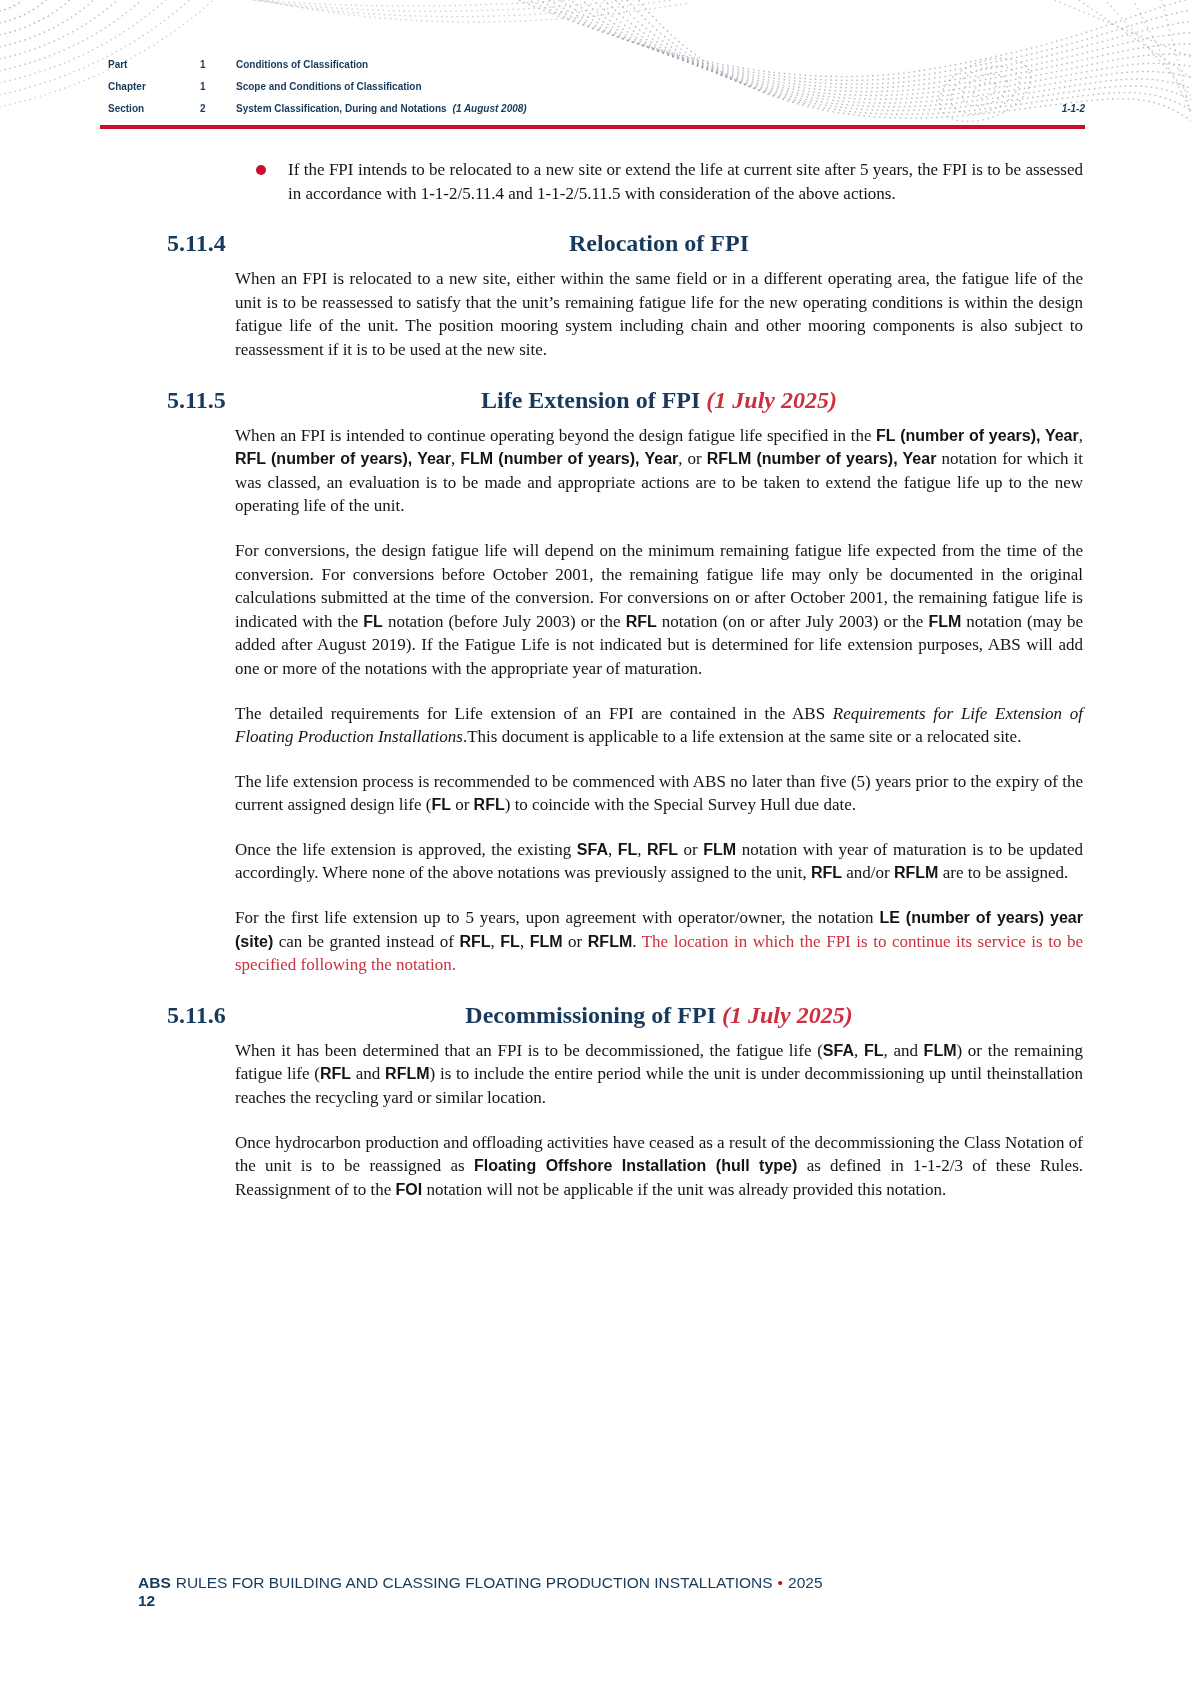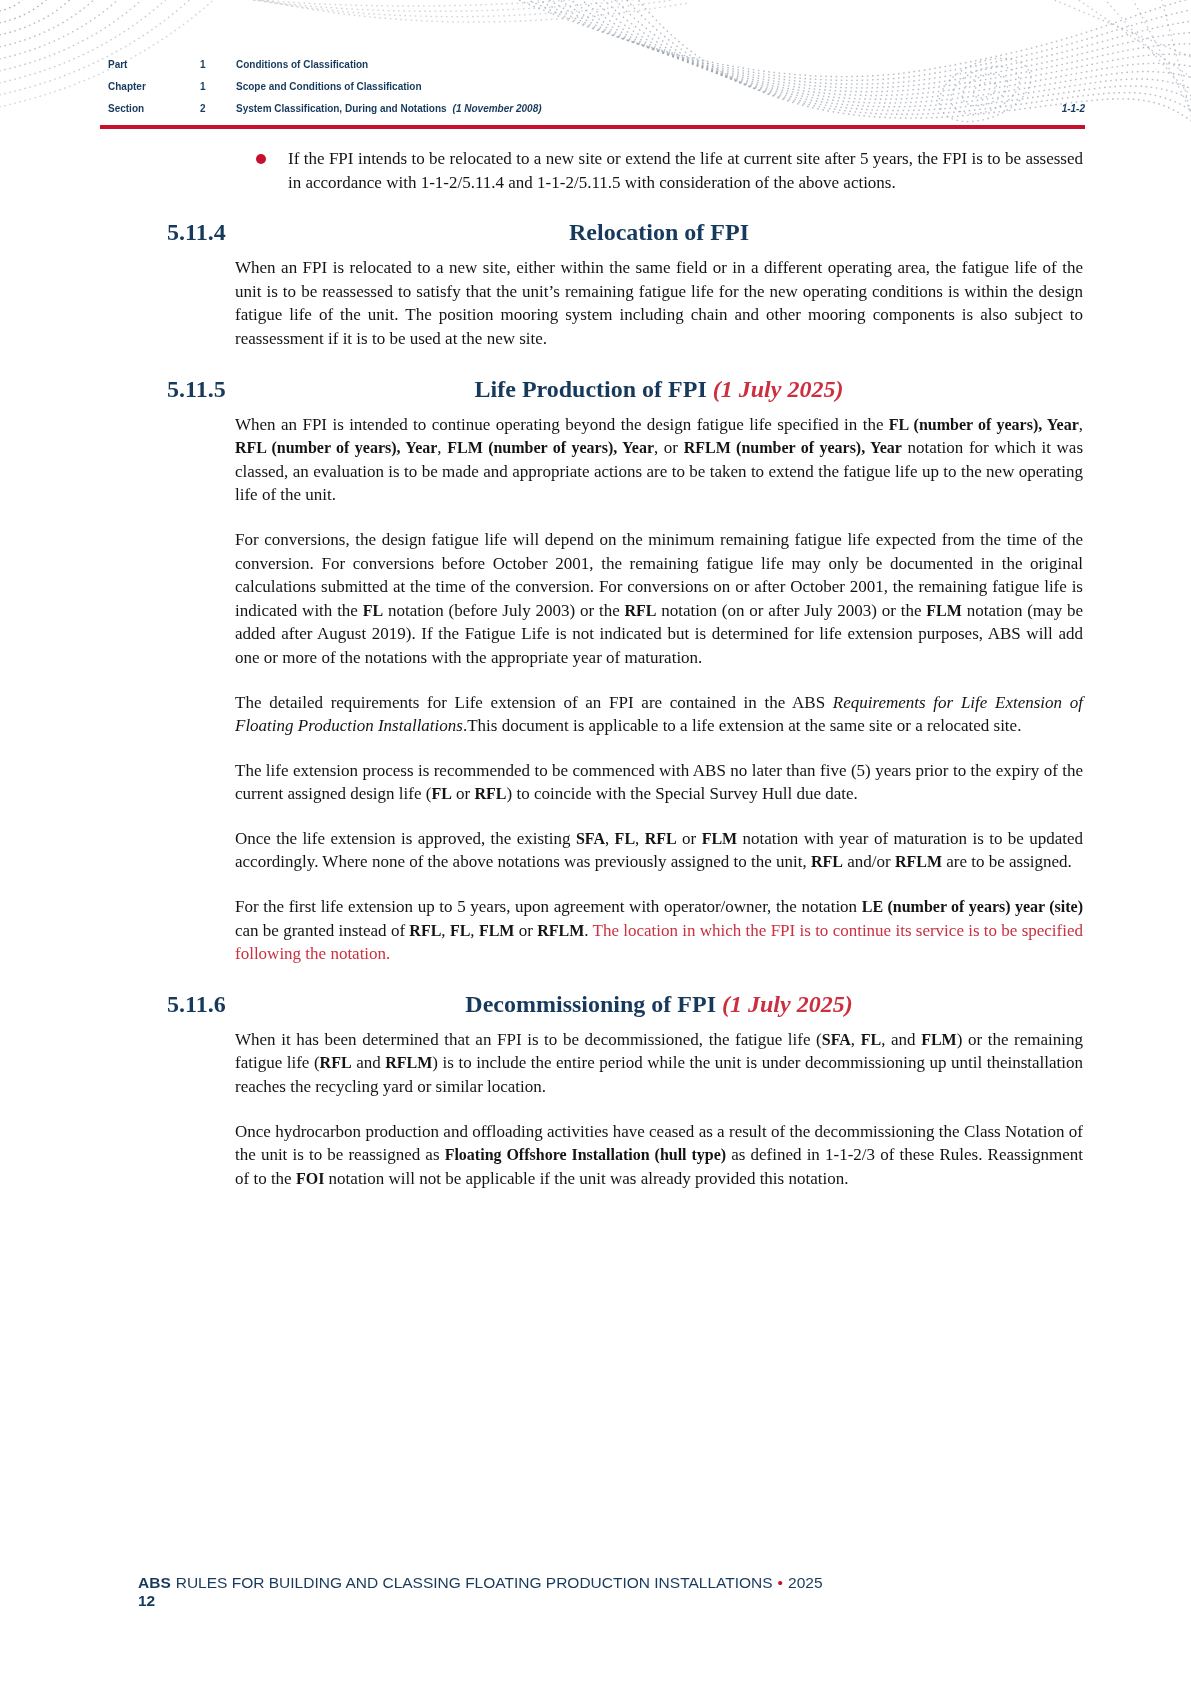--- a/index.html
+++ b/index.html
@@ -19,41 +19,41 @@
   .hrow { display:flex; line-height:22px; }
   .hlabel { width:92px; }
   .hnum  { width:36px; }
   .htitle { flex:1; }
   .hdate { font-style:italic; margin-left:6px; }
   .hcode { position:absolute; right:0; top:44px; line-height:22px;font-style:italic; }
   .red-rule { position:absolute; left:-8px; top:71px; width:985px; height:4px; background:#C8102E; }
 
   
   .content {
-    position:absolute; top:147px; left:235px; width:848px;
+    position:absolute; top:158px; left:235px; width:848px;
     font-size:17px; line-height:23.6px; color:#141414;
     text-align:justify;
   }
   .bullet-item { position:relative; padding-left:53px; margin-bottom:23px; }
   .bullet-dot {
     position:absolute; left:21px; top:7px; width:10px; height:10px;
     border-radius:50%; background:#C8102E;
   }
   .para { margin:0 0 21px 0; }
   .sec-heading {
     position:relative; margin:26px 0 11px 0; text-align:center;
     font-family:Liberation Serif, serif; font-weight:bold;
     font-size:24px; line-height:25px; color:#173A5C;
   }
   .sec-num { position:absolute; left:-68px; top:0; }
   .sec-suffix { color:#CC2F3F; font-style:italic; margin-left:6px; }
 
   
   .rn { }
-  .rb { font-family:Liberation Serif, serif; font-weight:bold; font-size:16px; }
+  .rb { font-family:Liberation Sans, sans-serif; font-weight:bold; font-size:16px; }
   .ri { font-style:italic; }
   .rr { color:#CC2F3F; }
 
   
   .page-footer {
     position:absolute; left:108px; top:1574px; width:977px;
     display:flex; justify-content:space-between; align-items:baseline;
     font-family:"Liberation Sans", sans-serif; font-size:15.5px; color:#173A5C;flex-direction:column;
   }
   .fbrand { font-weight:bold; margin-right:5px; }
@@ -111,35 +111,35 @@
       <span class="htitle">Conditions of Classification</span>
     </div>
     <div class="hrow">
       <span class="hlabel">Chapter</span>
       <span class="hnum">1</span>
       <span class="htitle">Scope and Conditions of Classification</span>
     </div>
     <div class="hrow">
       <span class="hlabel">Section</span>
       <span class="hnum">2</span>
-      <span class="htitle"><span>System Classification, During and Notations</span><em class="hdate">(1 November 2008)</em></span>
+      <span class="htitle"><span>System Classification, During and Notations</span><em class="hdate">(1 August 2008)</em></span>
     </div>
     <span class="hcode">1-1-2</span>
     <div class="red-rule"></div>
   </header>
 
   <main class="content">
     <div class="bullet-item">
       <span class="bullet-dot"></span>
       <p class="bullet-text"><span class="rn">If the FPI intends to be relocated to a new site or extend the life at current site after 5 years, the FPI is to be assessed in accordance with 1-1-2/5.11.4 and 1-1-2/5.11.5 with consideration of the above actions.</span></p>
     </div>
     <div>
         <h2 class="sec-heading"><span class="sec-num">5.11.4</span><span class="sec-title">Relocation of FPI</span></h2>
         <p class="para"><span class="rn">When an FPI is relocated to a new site, either within the same field or in a different operating area, the fatigue life of the unit is to be reassessed to satisfy that the unit’s remaining fatigue life for the new operating conditions is within the design fatigue life of the unit. The position mooring system including chain and other mooring components is also subject to reassessment if it is to be used at the new site.</span></p>
-        <h2 class="sec-heading"><span class="sec-num">5.11.5</span><span class="sec-title">Life Production of FPI</span><span class="sec-suffix">(1 July 2025)</span></h2>
+        <h2 class="sec-heading"><span class="sec-num">5.11.5</span><span class="sec-title">Life Extension of FPI</span><span class="sec-suffix">(1 July 2025)</span></h2>
         <p class="para"><span class="rn">When an FPI is intended to continue operating beyond the design fatigue life specified in the </span><span class="rb">FL (number of years), Year</span><span class="rn">, </span><span class="rb">RFL (number of years), Year</span><span class="rn">, </span><span class="rb">FLM (number of years), Year</span><span class="rn">, or </span><span class="rb">RFLM (number of years), Year</span><span class="rn"> notation for which it was classed, an evaluation is to be made and appropriate actions are to be taken to extend the fatigue life up to the new operating life of the unit.</span></p>
         <p class="para"><span class="rn">For conversions, the design fatigue life will depend on the minimum remaining fatigue life expected from the time of the conversion. For conversions before October 2001, the remaining fatigue life may only be documented in the original calculations submitted at the time of the conversion. For conversions on or after October 2001, the remaining fatigue life is indicated with the </span><span class="rb">FL</span><span class="rn"> notation (before July 2003) or the </span><span class="rb">RFL</span><span class="rn"> notation (on or after July 2003) or the </span><span class="rb">FLM</span><span class="rn"> notation (may be added after August 2019). If the Fatigue Life is not indicated but is determined for life extension purposes, ABS will add one or more of the notations with the appropriate year of maturation.</span></p>
         <p class="para"><span class="rn">The detailed requirements for Life extension of an FPI are contained in the ABS </span><span class="ri">Requirements for Life Extension of Floating Production Installations</span><span class="rn">.This document is applicable to a life extension at the same site or a relocated site.</span></p>
         <p class="para"><span class="rn">The life extension process is recommended to be commenced with ABS no later than five (5) years prior to the expiry of the current assigned design life (</span><span class="rb">FL</span><span class="rn"> or </span><span class="rb">RFL</span><span class="rn">) to coincide with the Special Survey Hull due date.</span></p>
         <p class="para"><span class="rn">Once the life extension is approved, the existing </span><span class="rb">SFA</span><span class="rn">, </span><span class="rb">FL</span><span class="rn">, </span><span class="rb">RFL</span><span class="rn"> or </span><span class="rb">FLM</span><span class="rn"> notation with year of maturation is to be updated accordingly. Where none of the above notations was previously assigned to the unit, </span><span class="rb">RFL</span><span class="rn"> and/or </span><span class="rb">RFLM</span><span class="rn"> are to be assigned.</span></p>
         <p class="para"><span class="rn">For the first life extension up to 5 years, upon agreement with operator/owner, the notation </span><span class="rb">LE (number of years) year (site)</span><span class="rn"> can be granted instead of </span><span class="rb">RFL</span><span class="rn">, </span><span class="rb">FL</span><span class="rn">, </span><span class="rb">FLM</span><span class="rn"> or </span><span class="rb">RFLM</span><span class="rn">. </span><span class="rr">The location in which the FPI is to continue its service is to be specified following the notation.</span></p>
         <h2 class="sec-heading"><span class="sec-num">5.11.6</span><span class="sec-title">Decommissioning of FPI</span><span class="sec-suffix">(1 July 2025)</span></h2>
         <p class="para"><span class="rn">When it has been determined that an FPI is to be decommissioned, the fatigue life (</span><span class="rb">SFA</span><span class="rn">, </span><span class="rb">FL</span><span class="rn">, and </span><span class="rb">FLM</span><span class="rn">) or the remaining fatigue life (</span><span class="rb">RFL</span><span class="rn"> and </span><span class="rb">RFLM</span><span class="rn">) is to include the entire period while the unit is under decommissioning up until theinstallation reaches the recycling yard or similar location.</span></p>
         <p class="para"><span class="rn">Once hydrocarbon production and offloading activities have ceased as a result of the decommissioning the Class Notation of the unit is to be reassigned as </span><span class="rb">Floating Offshore Installation (hull type)</span><span class="rn"> as defined in 1-1-2/3 of these Rules. Reassignment of to the </span><span class="rb">FOI</span><span class="rn"> notation will not be applicable if the unit was already provided this notation.</span></p>
       </div>

